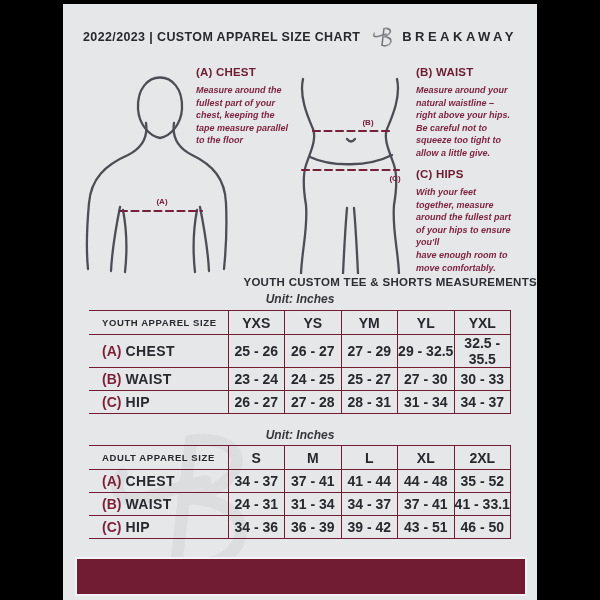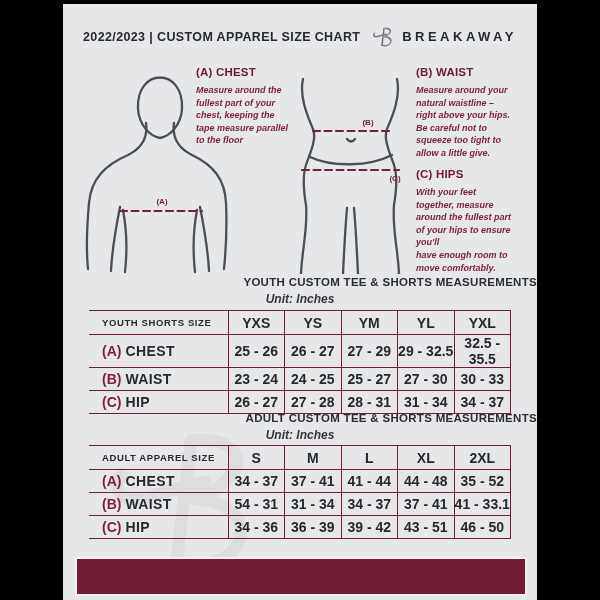--- a/index.html
+++ b/index.html
@@ -139,21 +139,21 @@
 you'll
 have enough room to
 move comfortably.</div>
     </div>
 
     <div class="sec-title" style="top:272px">YOUTH CUSTOM TEE &amp; SHORTS MEASUREMENTS</div>
     <div class="sec-unit" style="top:288px">Unit: Inches</div>
     <table class="size-table" style="top:306px">
       <thead>
           <tr>
-            <th class="lbl">YOUTH SHORTS SIZE</th>
+            <th class="lbl">YOUTH APPAREL SIZE</th>
             <th>YXS</th>
             <th>YS</th>
             <th>YM</th>
             <th>YL</th>
             <th>YXL</th>
           </tr>
         </thead>
       <tbody>
           <tr>
             <td class="lbl"><span class="pfx">(A)</span><span class="row-label">CHEST</span></td>
@@ -175,21 +175,20 @@
             <td class="lbl"><span class="pfx">(C)</span><span class="row-label">HIP</span></td>
             <td>26 - 27</td>
             <td>27 - 28</td>
             <td>28 - 31</td>
             <td>31 - 34</td>
             <td>34 - 37</td>
           </tr>
         </tbody>
     </table>
 
-    <div class="sec-title" style="top:408px">ADULT CUSTOM TEE &amp; SHORTS MEASUREMENTS</div>
     <div class="sec-unit" style="top:424px">Unit: Inches</div>
     <table class="size-table" style="top:441px">
       <thead>
           <tr>
             <th class="lbl">ADULT APPAREL SIZE</th>
             <th>S</th>
             <th>M</th>
             <th>L</th>
             <th>XL</th>
             <th>2XL</th>
@@ -199,21 +198,21 @@
           <tr>
             <td class="lbl"><span class="pfx">(A)</span><span class="row-label">CHEST</span></td>
             <td>34 - 37</td>
             <td>37 - 41</td>
             <td>41 - 44</td>
             <td>44 - 48</td>
             <td>35 - 52</td>
           </tr>
           <tr>
             <td class="lbl"><span class="pfx">(B)</span><span class="row-label">WAIST</span></td>
-            <td>54 - 31</td>
+            <td>24 - 31</td>
             <td>31 - 34</td>
             <td>34 - 37</td>
             <td>37 - 41</td>
             <td>41 - 33.1</td>
           </tr>
           <tr>
             <td class="lbl"><span class="pfx">(C)</span><span class="row-label">HIP</span></td>
             <td>34 - 36</td>
             <td>36 - 39</td>
             <td>39 - 42</td>

